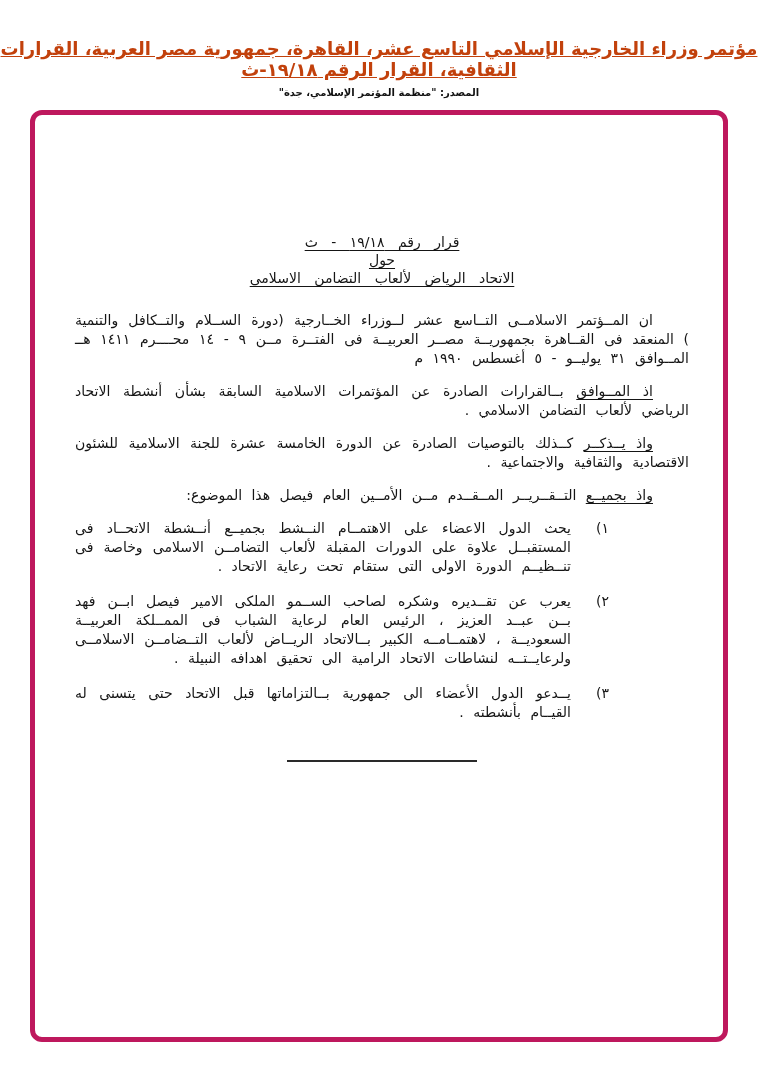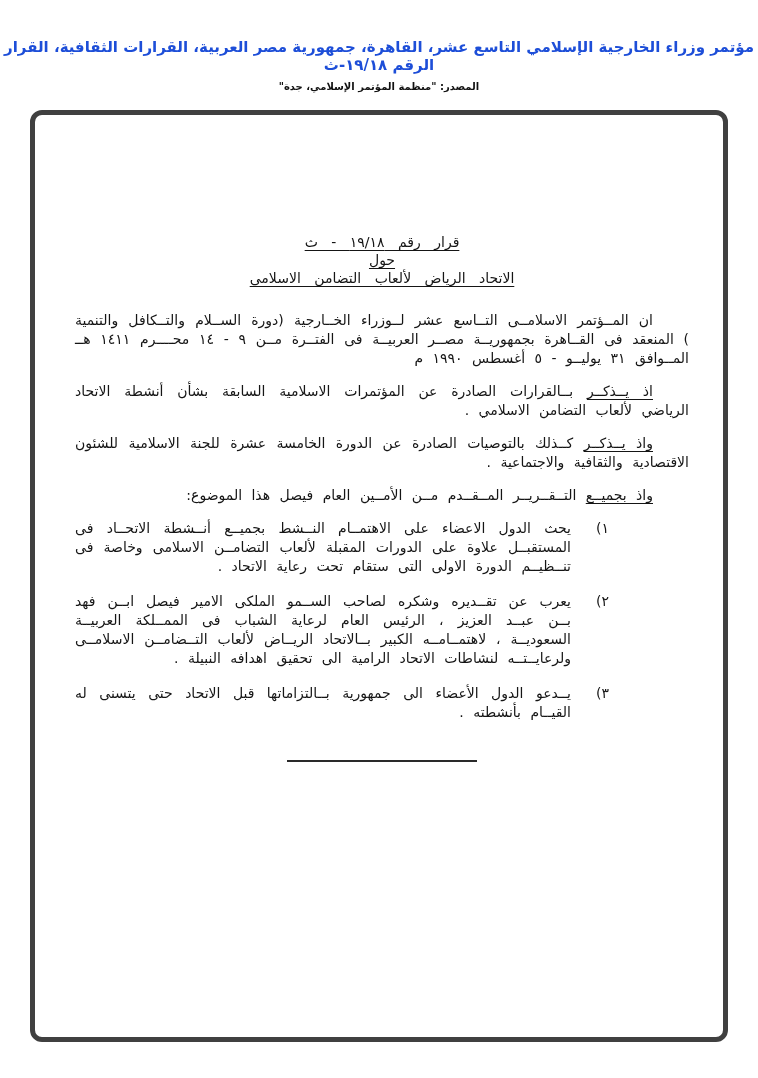--- a/index.html
+++ b/index.html
@@ -16,41 +16,42 @@
     overflow: hidden;
   }
 
   
   .page-header {
     padding-top: 38px;
     text-align: center;
     direction: rtl;
   }
   .hdr1 {
-    font-size: 15px;
+    font-size: 18px;
     font-weight: bold;
     letter-spacing: 0.2px;
-    color: #1d4ed8;
+    color: #c2410c;
+    text-decoration: underline;
   }
   .hdr2 {
     margin-top: 7px;
     font-size: 10px;
     font-weight: bold;
     color: #111;
   }
 
   
   .doc-frame {
     position: absolute;
     left: 30px;
     top: 110px;
     width: 698px;
     height: 932px;
     box-sizing: border-box;
-    border: 5px solid #404040;
+    border: 5px solid #be185d;
     border-radius: 12px;
     background: #ffffff;
     overflow: hidden;
   }
 
   
   .doc {
     direction: rtl;
     padding: 118px 34px 0 40px;
     font-size: 14px;
@@ -116,21 +117,21 @@
   <div class="doc">
 
     <div class="title-block">
       <span class="t u">قرار رقم ١٩/١٨ - ث</span>
       <span class="t u">حول</span>
       <span class="t u">الاتحاد الرياض لألعاب التضامن الاسلامى</span>
     </div>
 
     <p class="para"><span class="u"></span><span>ان المــؤتمر الاسلامــى التــاسع عشر لــوزراء الخــارجية (دورة الســلام والتــكافل والتنمية ) المنعقد فى القــاهرة بجمهوريــة مصــر العربيــة فى الفتــرة مــن ٩ - ١٤ محــــرم ١٤١١ هــ المــوافق ٣١ يوليــو - ٥ أغسطس ١٩٩٠ م</span></p>
 
-    <p class="para"><span class="u">اذ يــذكــر</span><span> بــالقرارات الصادرة عن المؤتمرات الاسلامية السابقة بشأن أنشطة الاتحاد الرياضي لألعاب التضامن الاسلامي .</span></p>
+    <p class="para"><span class="u">اذ المــوافق</span><span> بــالقرارات الصادرة عن المؤتمرات الاسلامية السابقة بشأن أنشطة الاتحاد الرياضي لألعاب التضامن الاسلامي .</span></p>
 
     <p class="para"><span class="u">واذ يــذكــر</span><span> كــذلك بالتوصيات الصادرة عن الدورة الخامسة عشرة للجنة الاسلامية للشئون الاقتصادية والثقافية والاجتماعية .</span></p>
 
     <p class="para"><span class="u">واذ بجميــع</span><span> التــقــريــر المــقــدم مــن الأمــين العام فيصل هذا الموضوع:</span></p>
 
     <div class="items">
       <div class="item">
         <span class="num">١)</span>
         <span class="itext">يحث الدول الاعضاء على الاهتمــام النــشط بجميــع أنــشطة الاتحــاد فى المستقبــل علاوة على الدورات المقبلة لألعاب التضامــن الاسلامى وخاصة فى تنــظيــم الدورة الاولى التى ستقام تحت رعاية الاتحاد .</span>
       </div>

